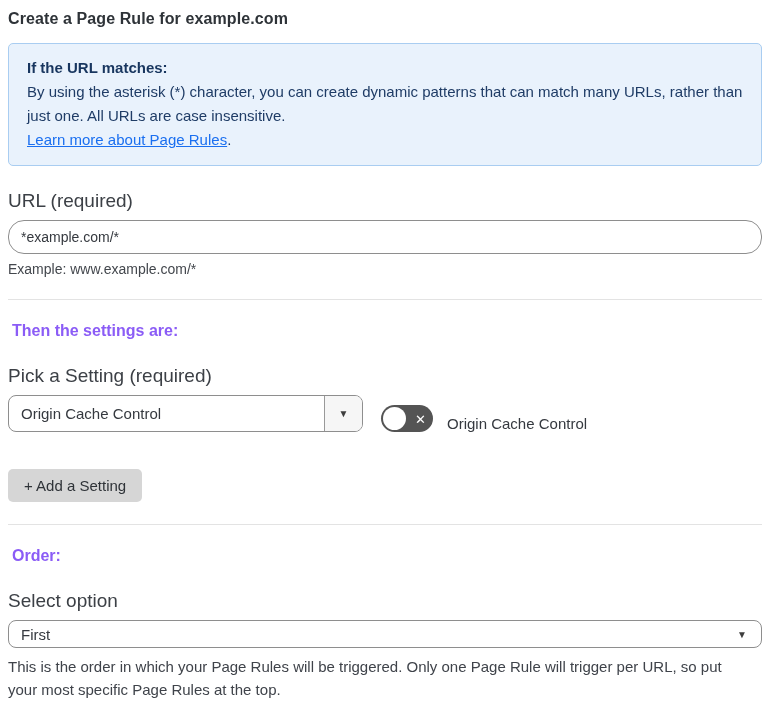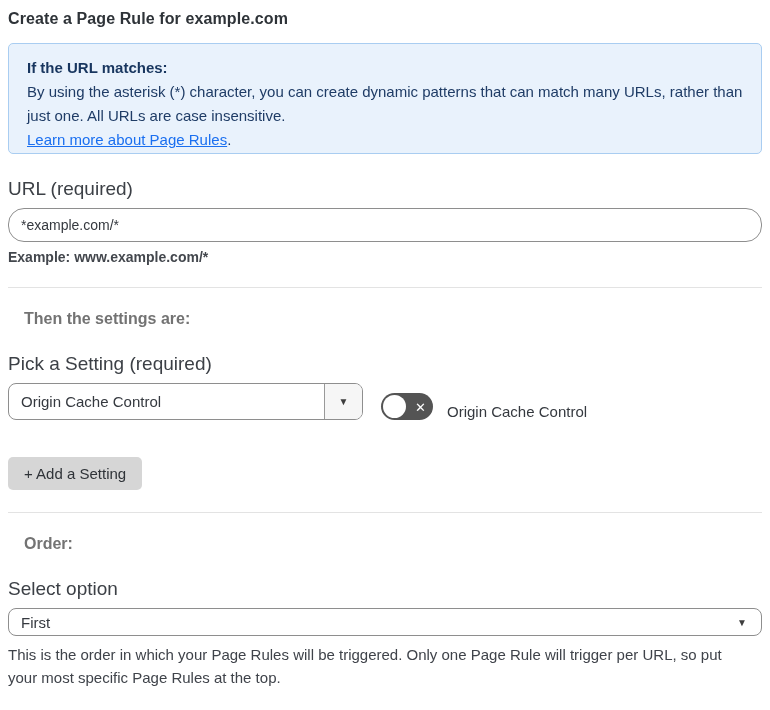--- a/index.html
+++ b/index.html
@@ -13,44 +13,44 @@
   .page { padding: 10px 8px 8px 8px; }
 
   .page-title {
     font-size: 16px; font-weight: 700; color: #2e3338;
     letter-spacing: .1px; margin: 0 0 15px 0;
   }
 
   
   .info-box {
     background: #e9f2fc; border: 1px solid #a9cdf1; border-radius: 5px;
-    padding: 12px 18px 1px 18px; color: #1f3c66;
+    padding: 12px 18px 13px 18px; color: #1f3c66;
     font-size: 15px; line-height: 24px; margin-bottom: 24px;
   }
   .info-heading { font-weight: 700; color: #18365f; }
   .info-link-line a {
     color: #1a6ff0; text-decoration: underline; cursor: pointer;
   }
   .info-link-line .suffix { color: #1f3c66; }
 
   
   .field-label {
     display: block; font-size: 19px; color: #3c4046; margin-bottom: 8px;
   }
   .text-input {
     width: 100%; height: 34px; border: 1px solid #8e8e8e; border-radius: 16px;
     padding: 4px 12px; font-size: 14px; color: #35393f; background: #fff;
     font-family: "Liberation Sans", sans-serif; outline: none;
   }
-  .helper-text { font-size: 14px; color: #43474d; margin-top: 7px; font-weight: bold; }
+  .helper-text { font-size: 14px; color: #43474d; margin-top: 7px; }
 
   .divider { border: none; border-top: 1px solid #e3e3e3; margin: 22px 0; }
 
   .section-heading {
-    font-size: 16px; font-weight: 700; color: #737373; margin: 0 0 25px 16px;
+    font-size: 16px; font-weight: 700; color: #8b5cf6; margin: 0 0 25px 4px;
   }
 
   
   .settings-row { display: flex; align-items: flex-end; }
   .custom-select {
     display: flex; align-items: stretch; height: 37px; background: #fff;
     border: 1px solid #8e8e8e; border-radius: 8px; overflow: hidden;
     cursor: pointer;
   }
   .setting-select { width: 355px; }

